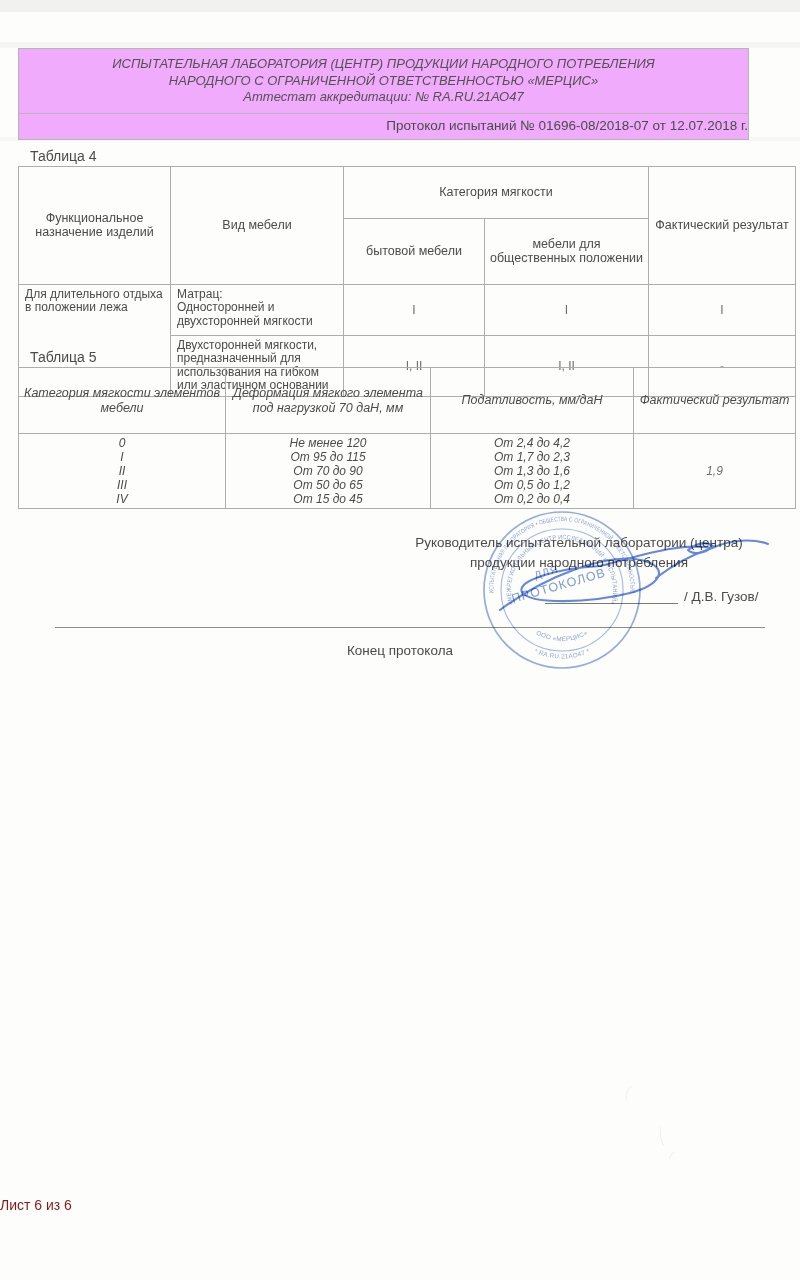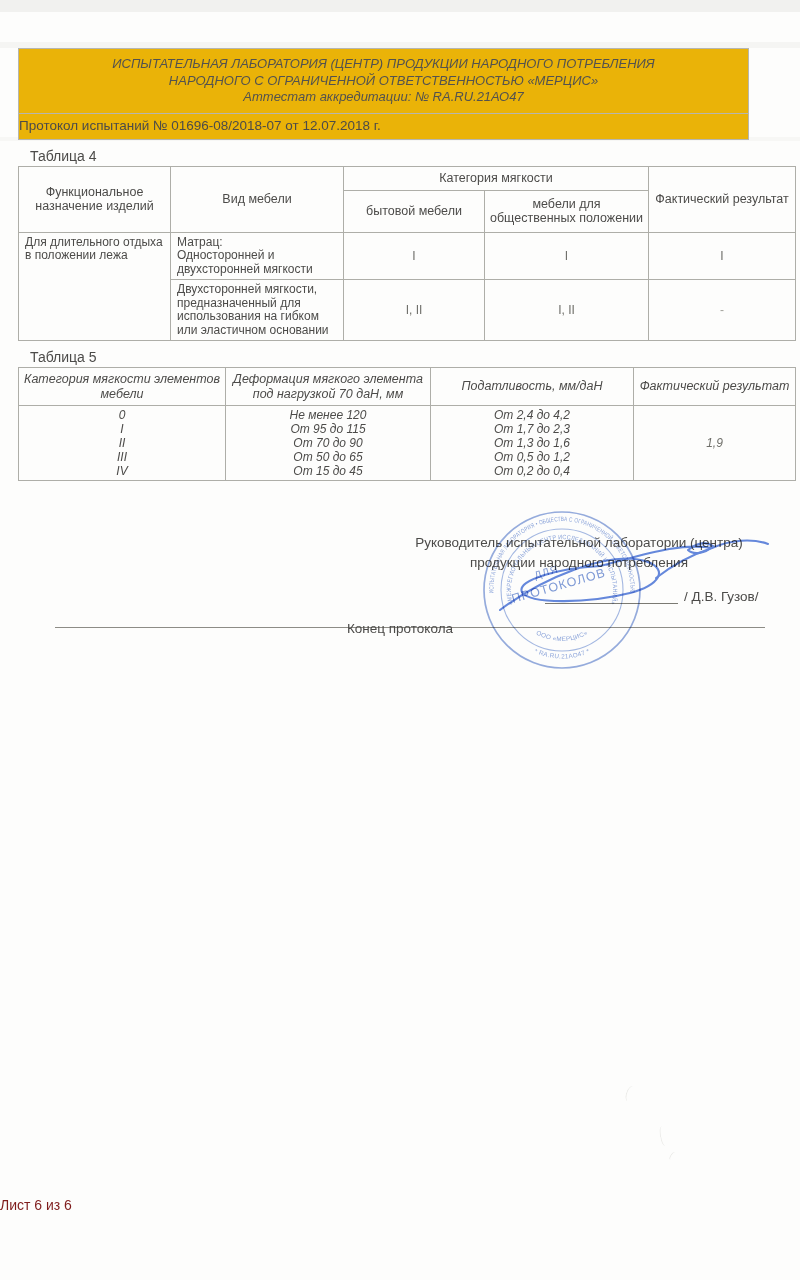--- a/index.html
+++ b/index.html
@@ -10,44 +10,44 @@
     color:#4c4b49;
   }
   .streak{position:absolute;left:0;width:800px;pointer-events:none;}
   .streak.s1{top:0;height:12px;background:#f1f1ef;}
   .streak.s2{top:42px;height:6px;background:#f5f5f3;}
   .streak.s3{top:137px;height:4px;background:#f7f7f5;}
 
   
   .header-box{
     position:absolute;left:18px;top:48px;width:729px;
-    border:1px solid #b6b6b0;background:#eab308;
+    border:1px solid #b6b6b0;background:#f0abfc;
   }
   .lab-lines{
     padding:7px 14px 7px;text-align:center;
     font-style:italic;font-size:13px;line-height:16.5px;color:#53524f;
     border-bottom:1px solid #b6b6b0;
   }
   .protocol-line{
-    text-align:left;font-size:13.5px;padding:4px 0 6px;color:#4c4b49;
+    text-align:right;font-size:13.5px;padding:4px 0 6px;color:#4c4b49;
   }
 
   
   .tbl-label{position:absolute;left:30px;font-size:14px;color:#4c4b49;}
   .lbl4{top:148px;}
   .lbl5{top:349px;}
   table{
     position:absolute;left:18px;border-collapse:collapse;table-layout:fixed;
     background:transparent;
   }
   .t4{top:166px;width:777px;}
   .t5{top:367px;width:777px;font-style:italic;}
   th,td{
     border:1px solid #aeaea8;font-weight:normal;
-    font-size:12px;color:#4c4b49;padding:4px 5px;
+    font-size:12px;color:#4c4b49;padding:18px 5px;
   }
   th{font-size:12.5px;text-align:center;vertical-align:middle;line-height:14.5px;}
   .t4 .hr1{height:17px;}
   .t4 .hr2{height:42px;}
   .t4 .br1{height:37px;}
   .t4 .br2{height:53px;}
   td.top-left{vertical-align:top;text-align:left;padding:3px 6px;line-height:13.5px;}
   td.ctr{text-align:center;vertical-align:middle;color:#6f6f6a;}
   td.faint{color:#a2a29b;}
   .pre{white-space:pre-line;}
@@ -59,21 +59,21 @@
   .t5 .result{color:#6f6f6a;}
 
   
   .sig-title{
     position:absolute;left:393px;top:533px;width:372px;text-align:center;
     font-size:13.5px;line-height:19.5px;color:#4c4b49;
   }
   .sig-line{position:absolute;left:545px;top:585px;width:133px;height:18px;border-bottom:1px solid #7b7a73;}
   .sig-name{position:absolute;left:684px;top:589px;font-size:13.5px;color:#4c4b49;}
   .end-rule{position:absolute;left:55px;top:627px;width:710px;border-top:1px solid #8d8c86;}
-  .end-label{position:absolute;left:0;top:621px;width:800px;text-align:center;font-size:13.5px;color:#4c4b49;}
+  .end-label{position:absolute;left:0;top:643px;width:800px;text-align:center;font-size:13.5px;color:#4c4b49;}
 
   .footer{position:absolute;left:0;top:1197px;width:648px;text-align:left;font-size:14px;color:#7f1d1d;}
 
   
   .stamp{position:absolute;left:462px;top:490px;width:200px;height:200px;mix-blend-mode:multiply;opacity:.88;}
   .st-ring{fill:none;stroke:#5479cb;stroke-width:1.7;opacity:.7;}
   .st-ring2{fill:none;stroke:#5479cb;stroke-width:1.1;opacity:.6;}
   .st-arc{fill:#5479cb;font-size:6.3px;letter-spacing:.3px;opacity:.78;font-family:"Liberation Sans",sans-serif;}
   .st-center{fill:#5479cb;opacity:.85;font-family:"Liberation Sans",sans-serif;letter-spacing:1.1px;}
 

